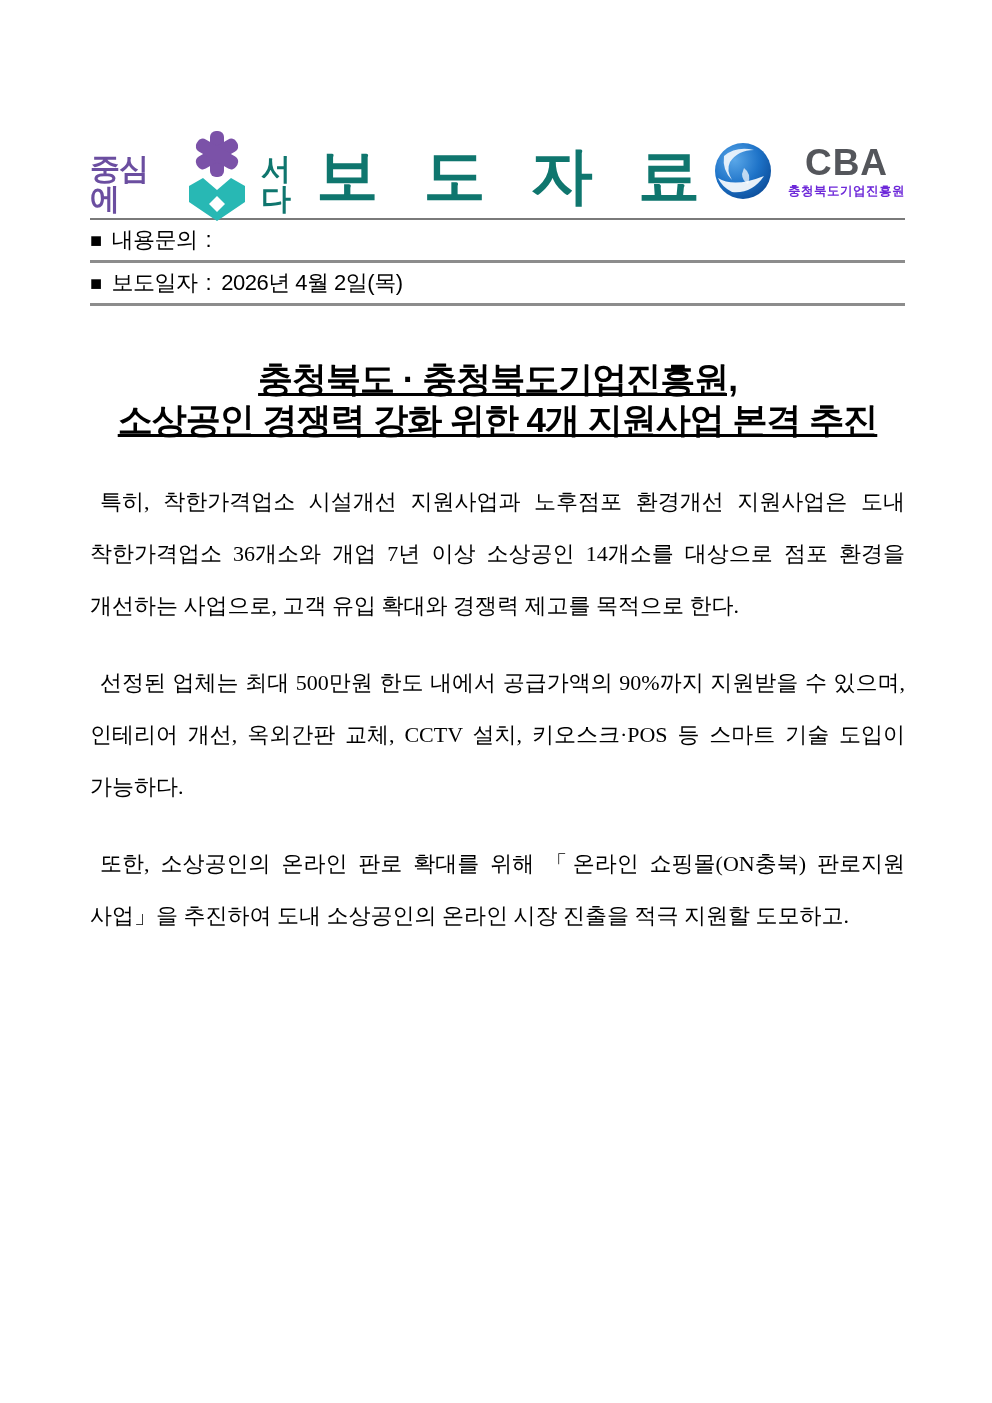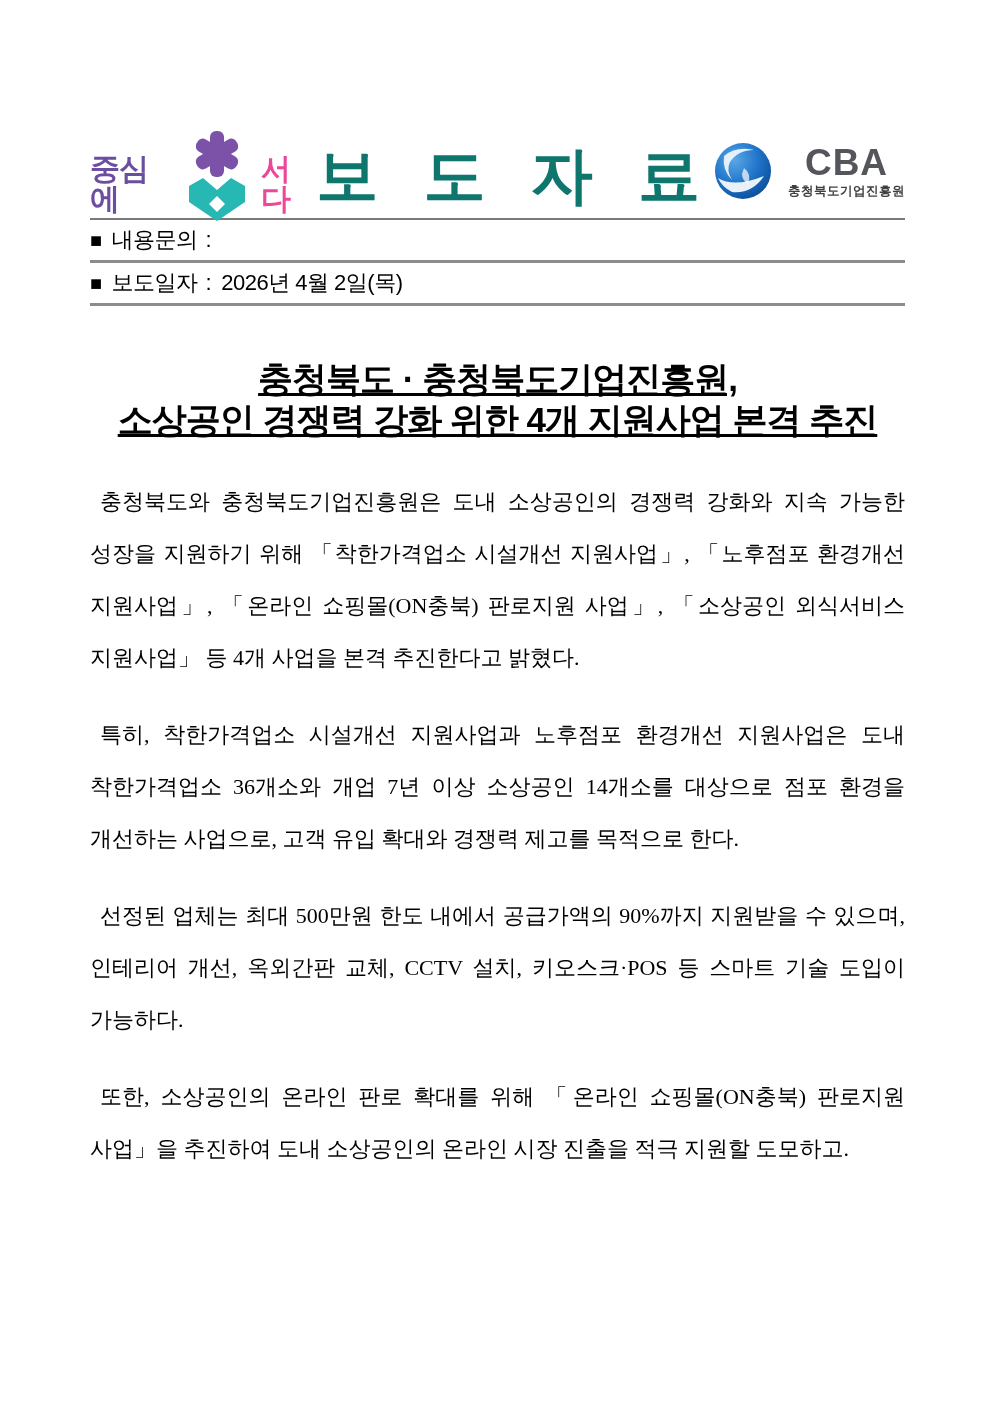--- a/index.html
+++ b/index.html
@@ -30,21 +30,21 @@
     padding-top: 4px;
   }
   .logo-left .ltxt {
     font-weight: bold;
     font-size: 30px;
     letter-spacing: -1px;
     line-height: 1;
     padding-bottom: 12px;
   }
   .ltxt-purple { color: #6B4EA0; }
-  .ltxt-teal   { color: #ec4899; font-family: Liberation Serif, serif; }
+  .ltxt-teal   { color: #0f766e; font-family: Liberation Serif, serif; }
 
   .header-center {
     text-align: center;
     flex: 1;
     padding-top: 2px;
   }
   .slogan { font-size: 24px; letter-spacing: 1px; white-space: nowrap; }
   .slogan .s-navy { color: #1B2F55; }
   .slogan .s-teal { color: #2F9E8E; }
   .slogan .s-blue { color: #4D4FE0; }
@@ -68,21 +68,21 @@
     font-size: 37px;
     font-weight: bold;
     color: #54565B;
     line-height: 0.9;
     letter-spacing: 1px;
   }
   .cba-org {
     margin-top: 4px;
     font-size: 12.5px;
     font-weight: bold;
-    color: #404040;
+    color: #6d28d9;
     letter-spacing: 0.5px;
     white-space: nowrap;
   }
 
   
   .rule { height: 3px; background: #8C8C8C; border: 0; }
   .rule-top { height: 2px; background: #7a7a7a; }
   .info-row {
     display: flex;
     align-items: center;
@@ -200,20 +200,19 @@
     </div>
 
     <div class="rule"></div>
 
     <h1 class="main-title">
       <div>충청북도 · 충청북도기업진흥원,</div>
       <div>소상공인 경쟁력 강화 위한 4개 지원사업 본격 추진</div>
     </h1>
 
     <main class="body-text">
-      <p>충청북도와 충청북도기업진흥원은 도내 소상공인의 경쟁력 강화와 지속 가능한 성장을 지원하기 위해 「착한가격업소 시설개선 지원사업」, 「노후점포 환경개선 지원사업」, 「온라인 쇼핑몰(ON충북) 판로지원 사업」, 「소상공인 외식서비스 지원사업」 등 4개 사업을 본격 추진한다고 밝혔다.</p>
       <p>특히, 착한가격업소 시설개선 지원사업과 노후점포 환경개선 지원사업은 도내 착한가격업소 36개소와 개업 7년 이상 소상공인 14개소를 대상으로 점포 환경을 개선하는 사업으로, 고객 유입 확대와 경쟁력 제고를 목적으로 한다.</p>
       <p>선정된 업체는 최대 500만원 한도 내에서 공급가액의 90%까지 지원받을 수 있으며, 인테리어 개선, 옥외간판 교체, CCTV 설치, 키오스크·POS 등 스마트 기술 도입이 가능하다.</p>
       <p>또한, 소상공인의 온라인 판로 확대를 위해 「온라인 쇼핑몰(ON충북) 판로지원 사업」을 추진하여 도내 소상공인의 온라인 시장 진출을 적극 지원할 도모하고.</p>
     </main>
 
   </div>
 </div>
 
 </body></html>

